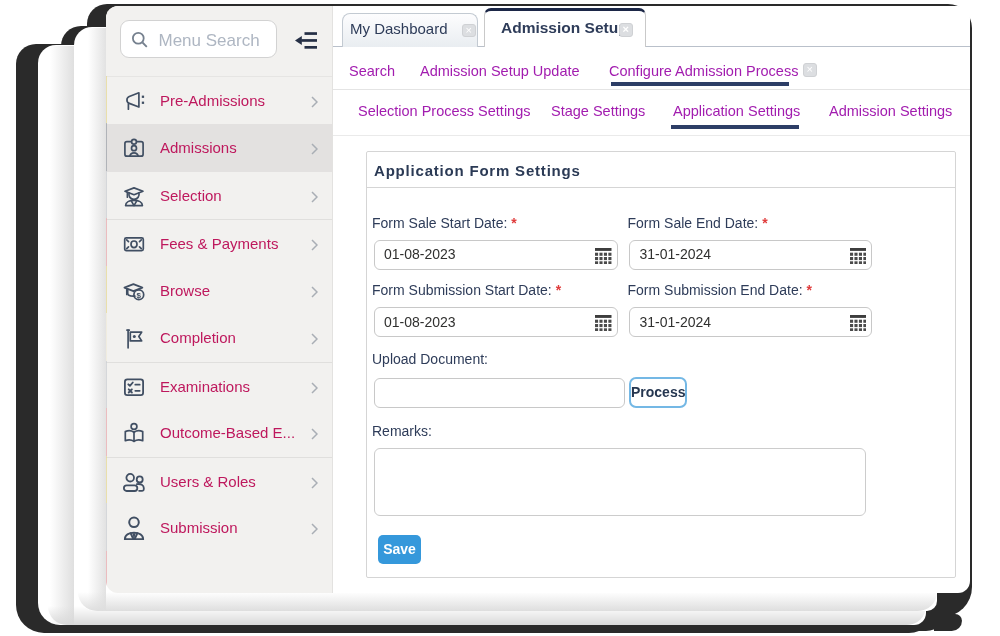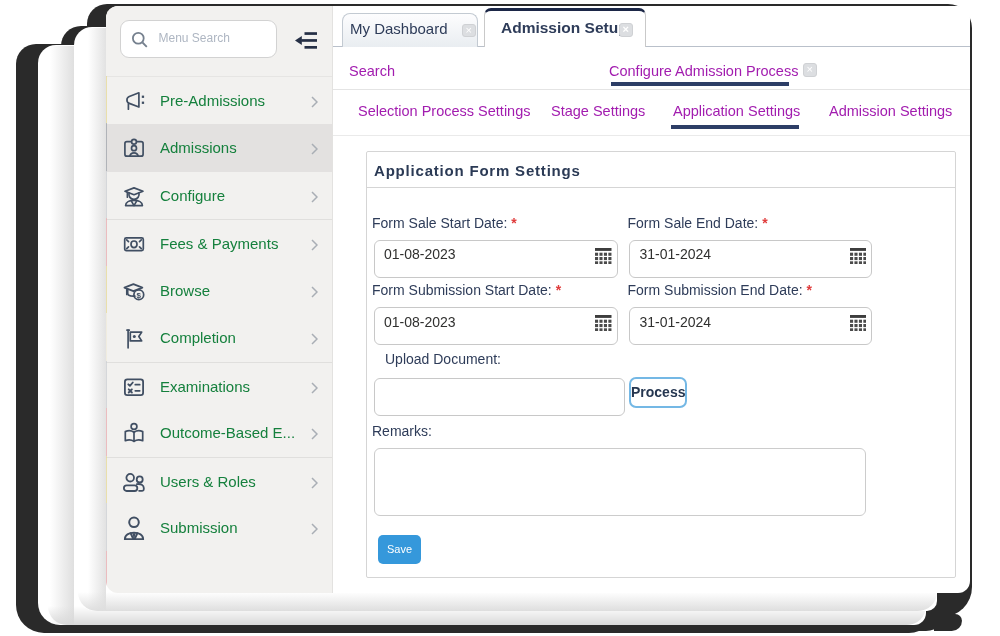--- a/index.html
+++ b/index.html
@@ -26,21 +26,21 @@
 
 <div id="card" class="abs" style="left:106px; top:6px; width:864px; height:587px; background:#fff; border-radius:12px; overflow:hidden;">
 
   <div class="abs" style="left:0; top:0; width:227px; height:587px; background:#f2f1ef; border-right:1px solid #e3e2e0;"></div>
 
   <div class="abs" style="left:13.5px; top:13.5px; width:157px; height:38px; background:#fff; border:1px solid #d2d2d2; border-radius:9px;">
     <svg class="abs" style="left:10px; top:10px;" width="18" height="18" viewBox="0 0 18 18" fill="none" stroke="#75808e" stroke-width="1.8">
       <circle cx="7.3" cy="7.3" r="5.4"></circle>
         <line x1="11.5" y1="11.5" x2="15.8" y2="15.8"></line>
     </svg>
-    <span class="abs" style="left:38px; top:10px; font-size:12px; color:#aeb6c2;">Menu Search</span>
+    <span class="abs" style="left:38px; top:10px; font-size:17px; color:#aeb6c2;">Menu Search</span>
   </div>
 
   <svg class="abs" style="left:189px; top:26px;" width="22" height="17" viewBox="0 0 22 17" fill="#252f45">
     <rect x="9.5" y="0.2" width="12.5" height="2.7"></rect>
     <rect x="6.2" y="7.1" width="15.8" height="2.7"></rect>
     <rect x="9.5" y="14" width="12.5" height="2.7"></rect>
     <polygon points="0,8.45 6.8,4 6.8,12.9"></polygon>
   </svg>
 
   <div class="abs" style="left:0; top:69.5px; width:226px; height:517.5px; border-top:1px solid #e6e5e3;">
@@ -69,21 +69,21 @@
           </svg></span>
       </div>
     <div class="mrow">
         <span class="mi"><svg width="24" height="24" viewBox="0 0 24 24" fill="none" stroke="#414f63" stroke-width="1.7" stroke-linecap="round" stroke-linejoin="round">
             <path d="M3 7.3 L12 3.9 L21 7.3 L12 10.7 Z"></path>
             <path d="M5.4 8.3 L5.4 13.2"></path>
             <path d="M7.1 8.9 a5.1 5.1 0 1 0 9.8 0"></path>
             <path d="M3.6 21.6 c0-3.3 3.7-5.2 8.4-5.2 s8.4 1.9 8.4 5.2 Z"></path>
             <path d="M9.3 16.8 L12 21.6 L14.7 16.8"></path>
           </svg></span>
-        <span class="mt">Configure</span>
+        <span class="mt">Selection</span>
         <span class="chev"><svg width="7" height="12" viewBox="0 0 7 12" fill="none" stroke="#a9aeb5" stroke-width="1.5">
             <path d="M1 1 L6 6 L1 11"></path>
           </svg></span>
       </div>
     <div class="mrow grp">
         <span class="mi"><svg width="24" height="24" viewBox="0 0 24 24" fill="none" stroke="#414f63" stroke-width="1.7" stroke-linecap="round" stroke-linejoin="round">
             <rect x="2.7" y="5.9" width="18.6" height="12.8" rx="1.6"></rect>
             <ellipse cx="12" cy="12.3" rx="3" ry="3.3"></ellipse>
             <path d="M4.7 7.9 l1.8 1.8 M19.3 7.9 l-1.8 1.8 M4.7 16.7 l1.8-1.8 M19.3 16.7 l-1.8-1.8"></path>
           </svg></span>
@@ -186,20 +186,21 @@
   <div class="abs" style="left:236px; top:6.5px; width:136px; height:34px; background:linear-gradient(#fdfdfe,#e9edf1); border:1px solid #c3cad2; border-bottom:none; border-radius:8px 8px 0 0;">
     <span class="abs" style="left:7px; top:6.5px; font-size:15px; color:#2e3c59;">My Dashboard</span>
     <span class="abs closebox" style="left:119px; top:10px;">×</span>
   </div>
   <div class="abs" style="left:378px; top:2px; width:162px; height:38.5px; background:#fff; border:1px solid #c9c9c9; border-bottom:none; border-top:3.5px solid #1c2747; border-radius:7px 7px 0 0;font-weight:bold;">
     <span class="abs" style="left:16px; top:7.5px; font-size:15.5px; color:#2e3c59;">Admission Setup</span>
     <span class="abs closebox" style="left:134px; top:12px;">×</span>
   </div>
 
   <span class="abs navtx" style="left:243px; top:57px;">Search</span>
+  <span class="abs navtx" style="left:314px; top:57px;">Admission Setup Update</span>
   <span class="abs navtx" style="left:503px; top:57px;">Configure Admission Process</span>
   <span class="abs closebox" style="left:697px; top:57px;">×</span>
   <div class="abs" style="left:505px; top:75.5px; width:178px; height:4px; background:#2d3e66;"></div>
   <div class="abs" style="left:227px; top:83px; width:637px; height:1px; background:#e4e4e4;"></div>
 
   <span class="abs navtx" style="left:252px; top:96.5px;">Selection Process Settings</span>
   <span class="abs navtx" style="left:445px; top:96.5px;">Stage Settings</span>
   <span class="abs navtx" style="left:567px; top:96.5px;">Application Settings</span>
   <span class="abs navtx" style="left:723px; top:96.5px;">Admission Settings</span>
   <div class="abs" style="left:565px; top:118.5px; width:128px; height:4.5px; background:#2d3e66;"></div>
@@ -290,42 +291,42 @@
             <rect x="8.9" y="9" width="3.1" height="3.1"></rect>
             <rect x="13.35" y="9" width="3.1" height="3.1"></rect>
             <rect x="0" y="13.3" width="3.1" height="2.7"></rect>
             <rect x="4.45" y="13.3" width="3.1" height="2.7"></rect>
             <rect x="8.9" y="13.3" width="3.1" height="2.7"></rect>
             <rect x="13.35" y="13.3" width="3.1" height="2.7"></rect>
           </g>
         </svg>
       </div>
 
-    <span class="abs lab" style="left:5px; top:199px;margin-left:13px;">Upload Document:</span>
+    <span class="abs lab" style="left:5px; top:199px;">Upload Document:</span>
     <div class="abs inp" style="left:6.5px; top:225.5px; width:251px;"></div>
     <div class="abs" style="left:262px; top:224.5px; width:58px; height:31px; background:#fff; border:2px solid #74b8e5; border-radius:7px; text-align:center;">
       <span style="font-size:14px; font-weight:bold; color:#253650; line-height:27px;">Process</span>
     </div>
 
     <span class="abs lab" style="left:5px; top:271px;">Remarks:</span>
     <div class="abs" style="left:6.5px; top:295.5px; width:492px; height:68px; border:1px solid #cccccc; border-radius:6px; background:#fff;"></div>
 
     <div class="abs" style="left:11px; top:382.5px; width:43px; height:29px; background:#3598db; border-radius:5px; text-align:center;">
-      <span style="font-size:11px; font-weight:normal; color:#fff; line-height:29px;">Save</span>
+      <span style="font-size:14px; font-weight:bold; color:#fff; line-height:29px;">Save</span>
     </div>
   </div>
 
 </div>
 <style>
   .mrow { position:relative; height:47.5px; width:226px; }
   .mrow.sel { background:#e3e1e0; }
   .mrow.grp { border-top:1px solid #e0dfdd; }
-  .mt { position:absolute; left:54px; top:15px; font-size:15px; color:#15803d; }
+  .mt { position:absolute; left:54px; top:15px; font-size:15px; color:#be185d; }
   .mi { position:absolute; left:16px; top:12px; width:24px; height:24px; }
   .chev { position:absolute; right:14px; top:17px; width:7px; height:12px; }
   .navtx { font-size:14.5px; color:#a21caf; }
   .closebox { width:13.5px; height:13.5px; background:#dcdee1; border:1px solid #cfd1d4; border-radius:3px;
               color:#ffffff; font-size:11px; line-height:11px; text-align:center; display:inline-block; }
   .lab { font-size:14px; color:#2e3c59; }
   .req { color:#e03c3c; }
-  .inp { height:38px; background:#fff; border:1px solid #c8c8c8; border-radius:6px; }
+  .inp { height:30px; background:#fff; border:1px solid #c8c8c8; border-radius:6px; }
   .inp > span { position:absolute; left:9.5px; top:5.5px; font-size:14px; color:#30302f; }
 </style>
 
 </body></html>

